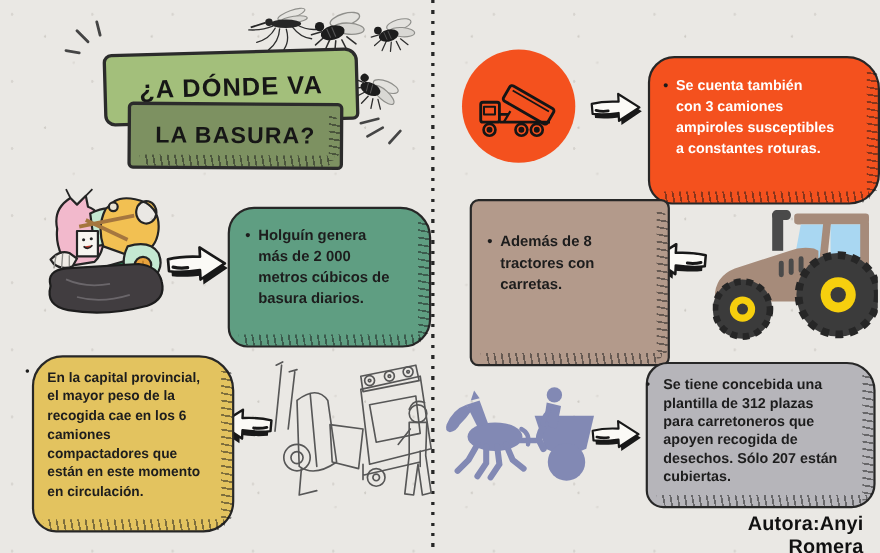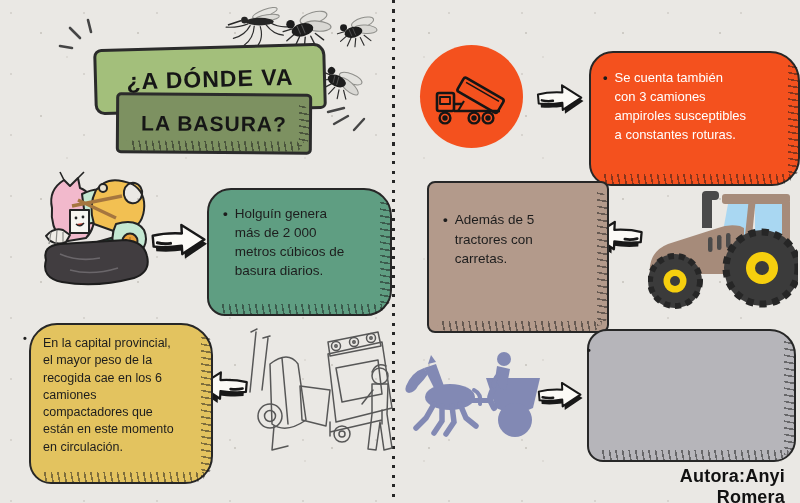--- a/index.html
+++ b/index.html
@@ -23,21 +23,21 @@
   .banner{
     display:flex;align-items:center;justify-content:center;
     border:3px solid #2b2b2b;color:#161616;font-weight:bold;letter-spacing:1px;
   }
   .banner1{left:94px;top:46px;width:226px;height:60px;background:#a3bf7b;
     border-radius:8px 12px 6px 10px;transform:rotate(-1.6deg);font-size:23px;}
   .banner2{left:116px;top:93px;width:190px;height:55px;background:#7d9161;
     border-radius:5px;transform:rotate(0.4deg);font-size:21px;}
   
   .box{border:2.5px solid #272727;color:#1d1d1d;display:flex;align-items:flex-start;}
-  .box .txt{white-space:pre-line;font-weight:normal;}
+  .box .txt{white-space:pre-line;font-weight:bold;}
   .bullet{font-weight:bold;margin-right:7px;line-height:inherit;}
   .hang{position:absolute;font-size:11px;}
   .edge-r{position:absolute;top:8px;bottom:5px;right:0;width:10px;
     border-radius:0 14px 14px 0;
     background:repeating-linear-gradient(10deg, rgba(25,25,25,.5) 0 1.6px, transparent 1.6px 6.5px);}
   .edge-b{position:absolute;left:8px;right:5px;bottom:0;height:10px;
     border-radius:0 0 12px 12px;
     background:repeating-linear-gradient(80deg, rgba(25,25,25,.5) 0 1.6px, transparent 1.6px 6.5px);}
   .box-holguin{left:207px;top:188px;width:163px;height:106px;background:#5f9e82;
     border-radius:24px 28px 26px 18px;padding:14px 4px 4px 14px;font-size:13.5px;line-height:1.42;}
@@ -201,29 +201,35 @@
     <div class="txt">Se cuenta también
 con 3 camiones
 ampiroles susceptibles
 a constantes roturas.</div>
     <span class="edge-r"></span>
     <span class="edge-b"></span>
   </div>
 
   <div class="abs box box-tractores">
     <span class="bullet">•</span>
-    <div class="txt">Además de 5
+    <div class="txt">Además de 8
 tractores con
 carretas.</div>
     <span class="edge-r"></span>
     <span class="edge-b"></span>
   </div>
 
   <div class="abs box box-carretoneros">
     <span class="bullet hang" style="left:-2px;top:12px">•</span>
+    <div class="txt">Se tiene concebida una
+plantilla de 312 plazas
+para carretoneros que
+apoyen recogida de
+desechos. Sólo 207 están
+cubiertas.</div>
     <span class="edge-r"></span>
     <span class="edge-b"></span>
   </div>
 
   <svg class="abs" style="left:230px;top:320px" width="165" height="145" viewBox="0 0 165 145">
     <g fill="none" stroke="#575757" stroke-width="1.5" stroke-linejoin="round" stroke-linecap="round">
       <path d="M20 72 L26 12 M21 12 l6 -3 M32 70 L38 18 M33 18 l7 -2"></path>
       <path d="M40 44 Q58 30 68 44 L76 100 Q56 114 42 104 Z M52 38 L58 104"></path>
       <circle cx="40" cy="96" r="12"></circle>
         <circle cx="40" cy="96" r="5.5"></circle>

